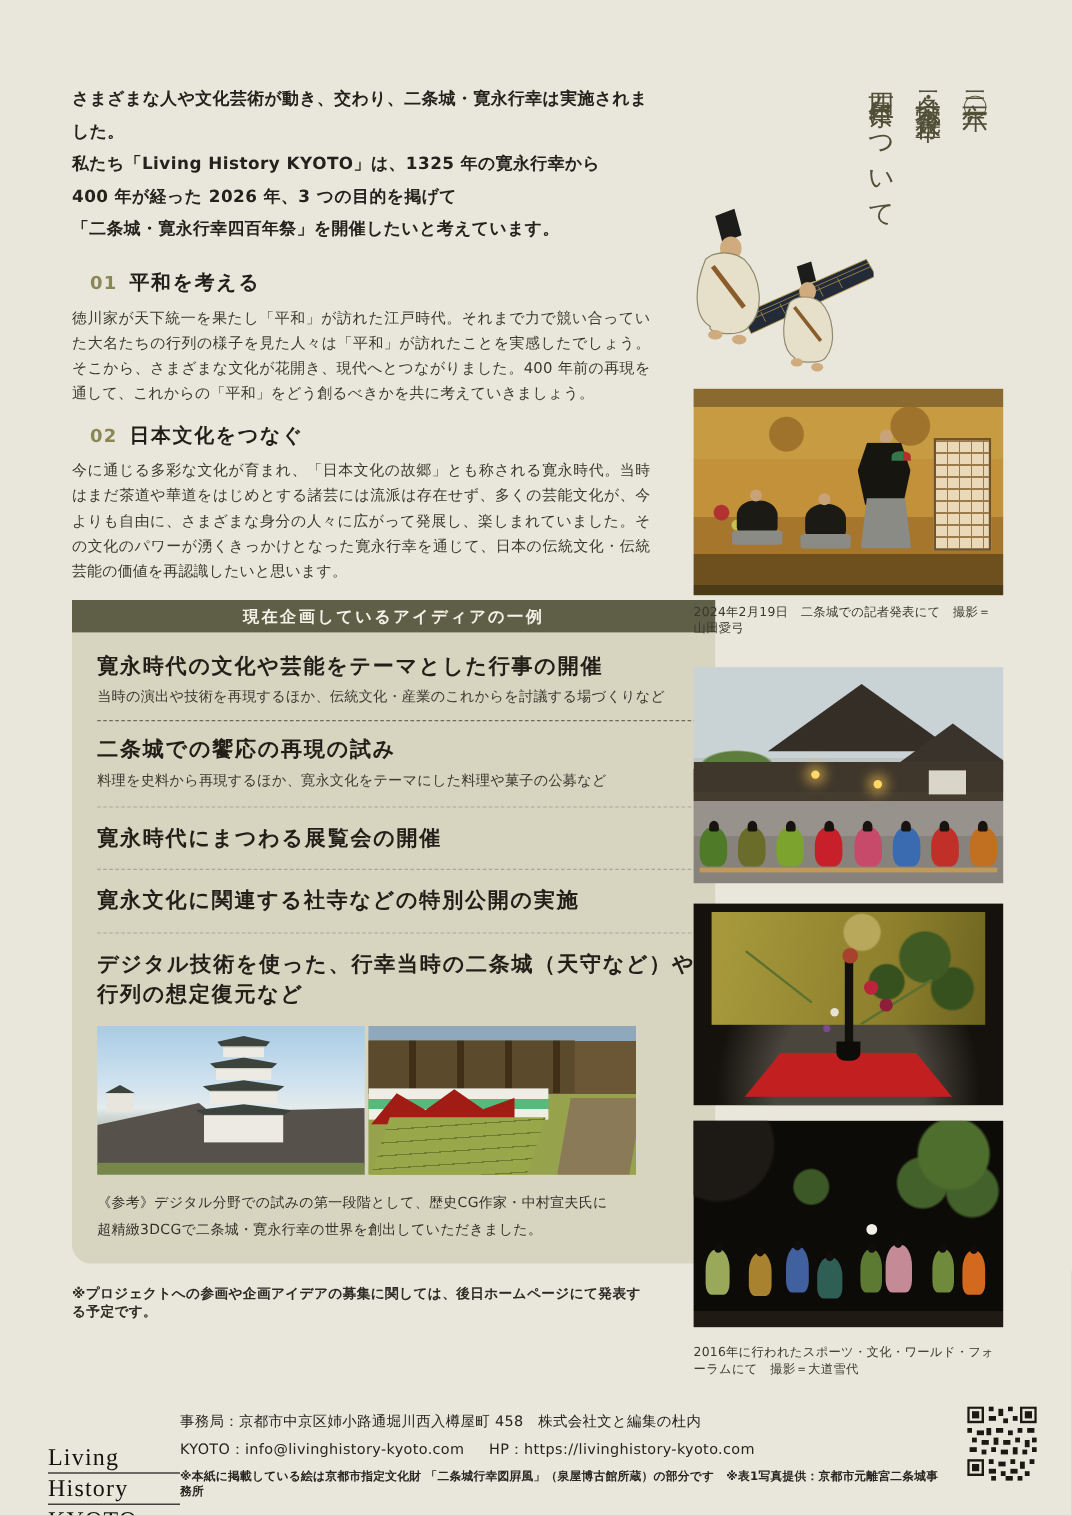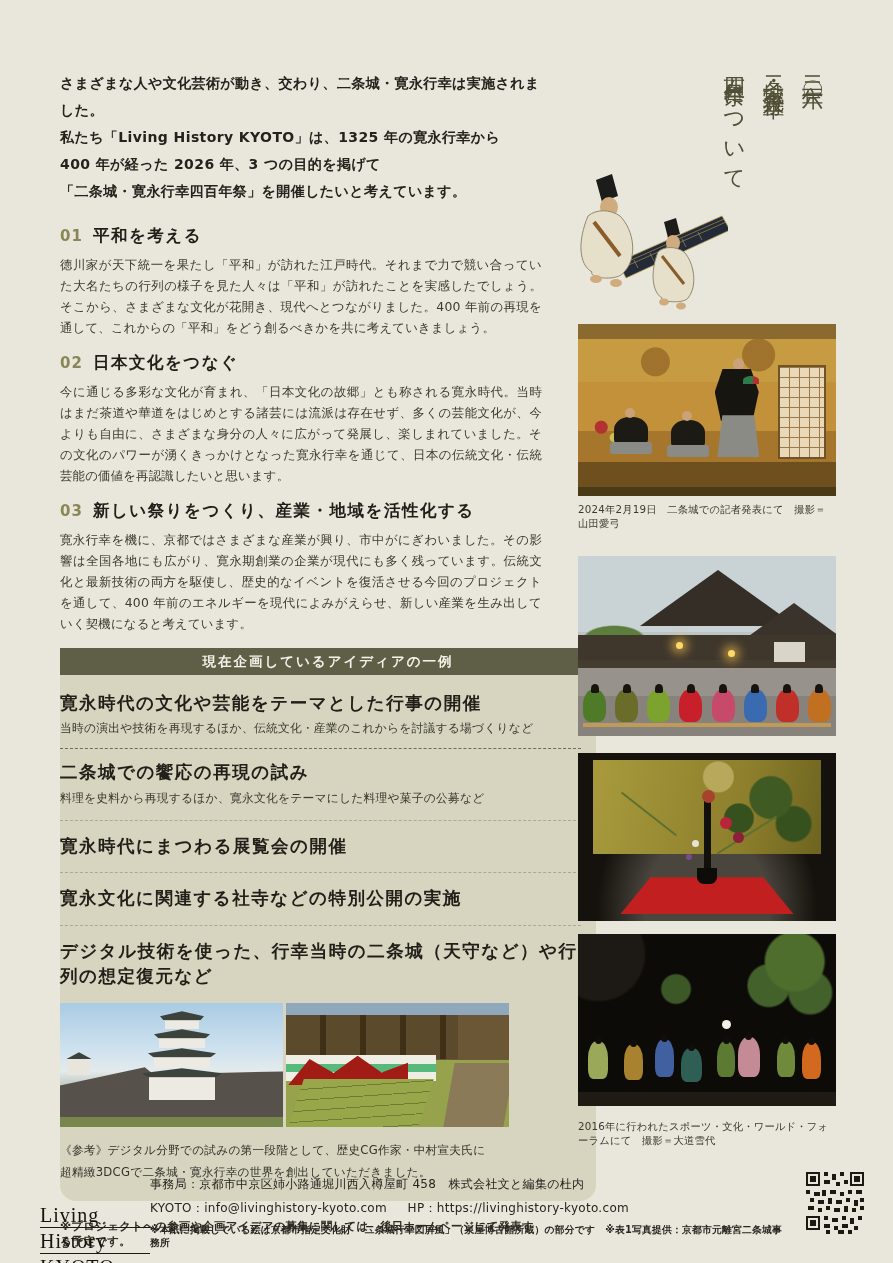--- a/index.html
+++ b/index.html
@@ -4,29 +4,29 @@
 <style>
   html,body{margin:0;padding:0;background:#cfccc0;}
   .page{position:relative;width:893px;height:1263px;margin:0 auto;background:#e9e7db;
         overflow:hidden;font-family:"DejaVu Sans","Liberation Sans",sans-serif;color:#2c2b24;}
 
   
   .left-col{position:absolute;left:60px;top:70px;width:482px;}
   .intro{font-size:14px;font-weight:bold;line-height:27px;letter-spacing:.4px;color:#23221c;margin-bottom:20px;}
   .section{margin-bottom:14px;}
   .sec-head{display:flex;align-items:baseline;gap:10px;margin-bottom:7px;}
-  .sec-num{font-size:15px;font-weight:bold;color:#8a8756;letter-spacing:1px;}
+  .sec-num{font-size:15px;font-weight:bold;color:#8a8756;letter-spacing:1px;margin-left:15px;}
   .sec-title{font-size:16.5px;font-weight:bold;letter-spacing:1.5px;color:#1f1e18;}
   .sec-body{font-size:12.4px;line-height:21px;text-align:justify;color:#3b3a30;letter-spacing:.2px;}
 
   
   .ideas-box{width:536px;margin-top:14px;background:#d7d4c0;border-radius:0 0 16px 16px;padding-bottom:4px;}
   .ideas-header{height:27px;background:#5f5e46;color:#f4f2e8;font-size:13.5px;font-weight:bold;
                 letter-spacing:2px;display:flex;align-items:center;justify-content:center;}
-  .ideas-body{padding:16px 15px 14px 0;}
+  .ideas-body{padding:16px 15px 14px 21px;}
   .idea-title{font-family:"Liberation Serif","DejaVu Serif",serif;font-size:17.5px;font-weight:600;
               letter-spacing:1.5px;color:#211f18;line-height:1.45;margin-bottom:5px;}
   .idea-desc{font-size:11.8px;color:#3a392f;letter-spacing:.2px;margin-bottom:9px;}
   .divider{border:none;border-top:1.5px dashed #6e6c58;margin:11px 0;}
   .divider.faint{border-top:1px dashed rgba(90,88,70,.35);margin:13px 0;}
 
   .cg-row{display:flex;gap:3px;margin:14px 0 12px 0;}
   .cg{width:223px;height:124px;position:relative;overflow:hidden;}
   .cg-left{background:linear-gradient(180deg,#a9cbe4 0,#cfe2ef 38%,#e3ebec 55%,#cdd6d2 62%,#b9c4b6 70%,#a9b49e 100%);}
   .cg-right{background:linear-gradient(180deg,#8fa8bc 0 10%,#6b5636 10% 46%,#97a24c 46% 100%);}
@@ -199,27 +199,20 @@
     </div>
 
     <div class="section">
       <div class="sec-head">
         <span class="sec-num">02</span>
         <span class="sec-title">日本文化をつなぐ</span>
       </div>
       <div class="sec-body">今に通じる多彩な文化が育まれ、「日本文化の故郷」とも称される寛永時代。当時はまだ茶道や華道をはじめとする諸芸には流派は存在せず、多くの芸能文化が、今よりも自由に、さまざまな身分の人々に広がって発展し、楽しまれていました。その文化のパワーが湧くきっかけとなった寛永行幸を通じて、日本の伝統文化・伝統芸能の価値を再認識したいと思います。</div>
     </div>
 
-    <div class="section">
-      <div class="sec-head">
-        <span class="sec-num">03</span>
-        <span class="sec-title">新しい祭りをつくり、産業・地域を活性化する</span>
-      </div>
-      <div class="sec-body">寛永行幸を機に、京都ではさまざまな産業が興り、市中がにぎわいました。その影響は全国各地にも広がり、寛永期創業の企業が現代にも多く残っています。伝統文化と最新技術の両方を駆使し、歴史的なイベントを復活させる今回のプロジェクトを通して、400 年前のエネルギーを現代によみがえらせ、新しい産業を生み出していく契機になると考えています。</div>
-    </div>
 
     <div class="ideas-box">
       <div class="ideas-header">現在企画しているアイディアの一例</div>
       <div class="ideas-body">
         <div class="idea-title">寛永時代の文化や芸能をテーマとした行事の開催</div>
         <div class="idea-desc">当時の演出や技術を再現するほか、伝統文化・産業のこれからを討議する場づくりなど</div>
         <hr class="divider">
         <div class="idea-title">二条城での饗応の再現の試み</div>
         <div class="idea-desc">料理を史料から再現するほか、寛永文化をテーマにした料理や菓子の公募など</div>
         <hr class="divider faint">

